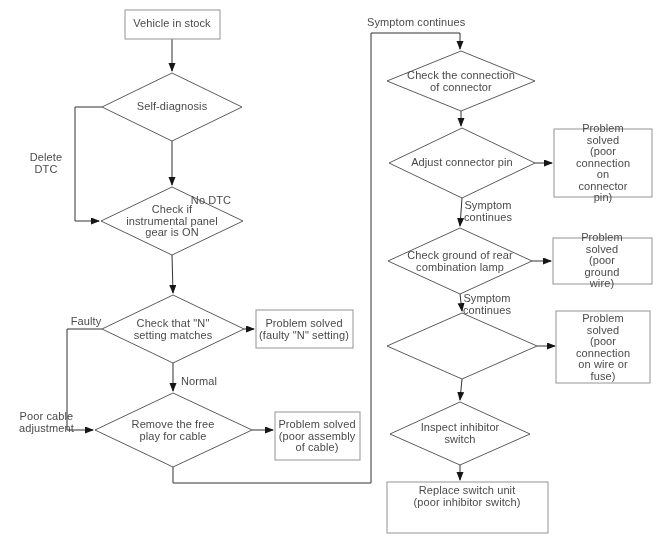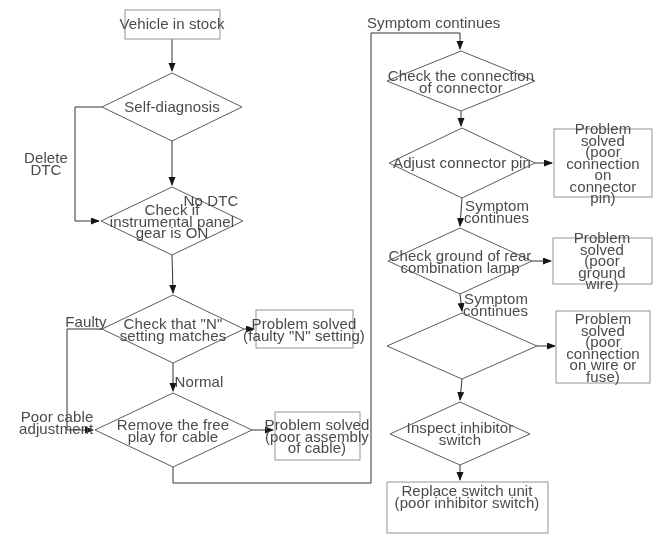--- a/index.html
+++ b/index.html
@@ -18,28 +18,28 @@
     font-family:"Liberation Sans","DejaVu Sans",sans-serif;
     overflow:hidden;
   }
   svg.wires{position:absolute;left:0;top:0;width:660px;height:543px;}
   .box{fill:#ffffff;stroke:var(--box-border);stroke-width:1;}
   .diamond{fill:#ffffff;stroke:var(--diamond-border);stroke-width:1;}
   .edge{fill:none;stroke:var(--line);stroke-width:1;}
   .lbl{
     position:absolute;
     transform:translate(-50%,-50%);
-    font-size:15px;
+    font-size:11px;
     line-height:11.5px;
     color:var(--text);
     text-align:center;
     white-space:pre-line;
     letter-spacing:0.1px;
   }
-  .lbl.left{transform:translate(0,-50%);text-align:right;}
+  .lbl.left{transform:translate(0,-50%);text-align:center;}
 </style>
 </head>
 <body>
 
 <div class="stage">
 
   <svg class="wires" viewBox="0 0 660 543">
     <defs>
       <marker id="arr" markerWidth="9" markerHeight="8" refX="8" refY="3.5" orient="auto" markerUnits="userSpaceOnUse">
         <path d="M0,0 L9,3.5 L0,7 Z" style="fill:var(--arrow)"></path>

